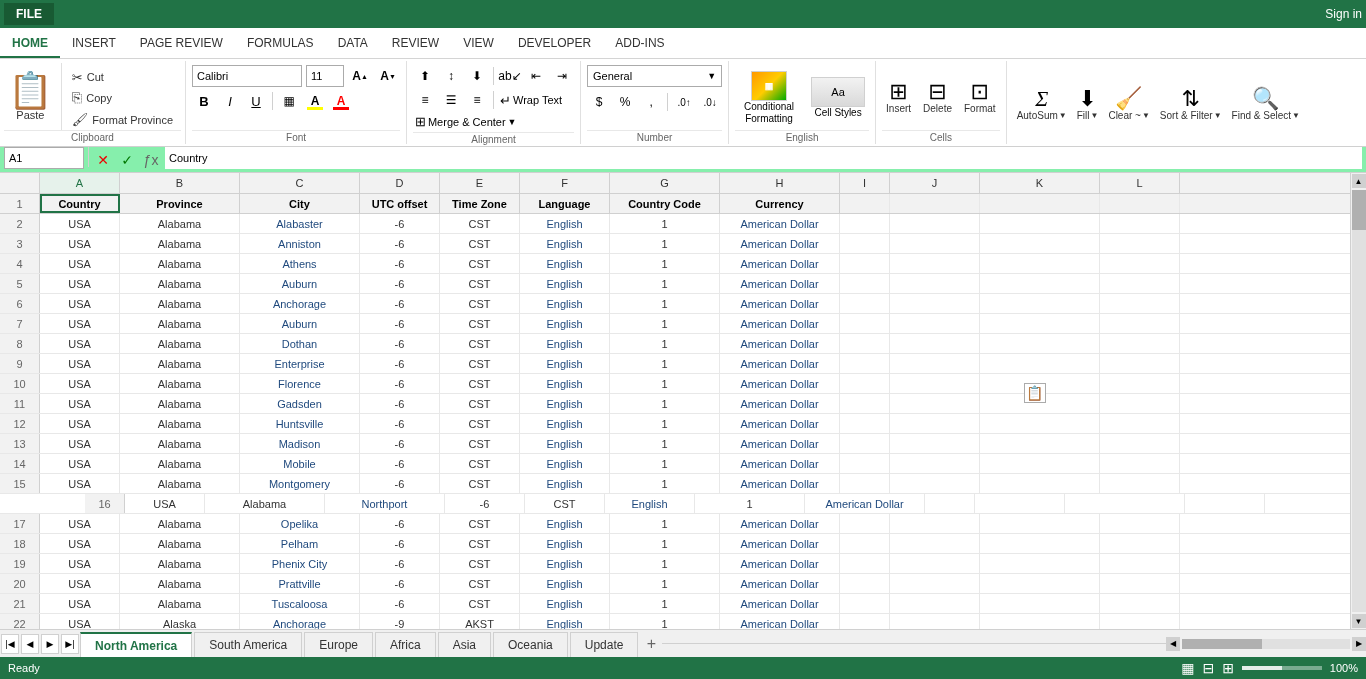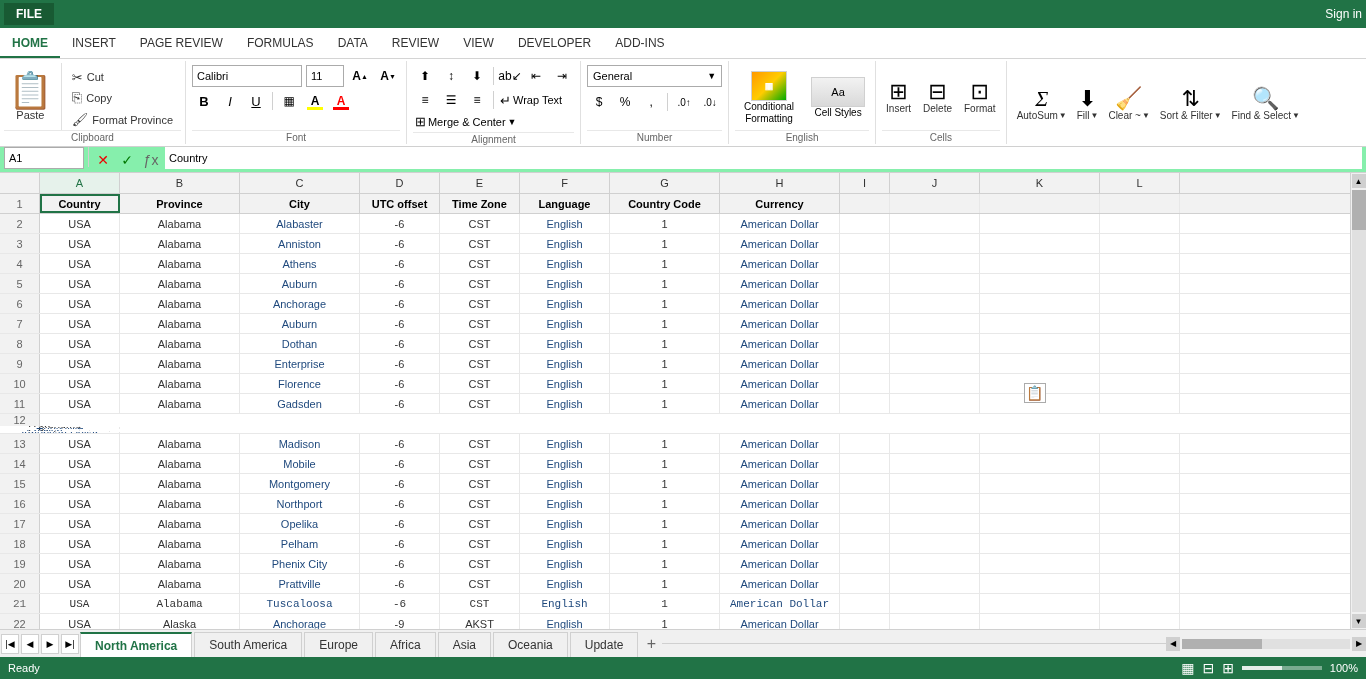--- a/index.html
+++ b/index.html
@@ -442,21 +442,21 @@
               <div class="data-cell w-d number" style="justify-content: center;">-6</div>
               <div class="data-cell w-e number" style="justify-content: center;">CST</div>
               <div class="data-cell w-f lang" style="justify-content: center;">English</div>
               <div class="data-cell w-g number" style="justify-content: center;">1</div>
               <div class="data-cell w-h currency" style="justify-content: center;">American Dollar</div>
               <div class="data-cell w-i"></div>
               <div class="data-cell w-j"></div>
               <div class="data-cell w-k"></div>
               <div class="data-cell w-l"></div>
             </div>
-            <div style="display: flex; border-bottom: 1px solid rgb(232, 232, 232); height: 20px; flex-direction: column;">
+            <div style="display: flex; border-bottom: 1px solid rgb(232, 232, 232); height: 20px;">
               <div class="row-num">12</div>
               <div class="data-cell w-a country" style="justify-content: center;">USA</div>
               <div class="data-cell w-b province" style="justify-content: center;">Alabama</div>
               <div class="data-cell w-c city" style="justify-content: center;">Huntsville</div>
               <div class="data-cell w-d number" style="justify-content: center;">-6</div>
               <div class="data-cell w-e number" style="justify-content: center;">CST</div>
               <div class="data-cell w-f lang" style="justify-content: center;">English</div>
               <div class="data-cell w-g number" style="justify-content: center;">1</div>
               <div class="data-cell w-h currency" style="justify-content: center;">American Dollar</div>
               <div class="data-cell w-i"></div>
@@ -502,21 +502,21 @@
               <div class="data-cell w-d number" style="justify-content: center;">-6</div>
               <div class="data-cell w-e number" style="justify-content: center;">CST</div>
               <div class="data-cell w-f lang" style="justify-content: center;">English</div>
               <div class="data-cell w-g number" style="justify-content: center;">1</div>
               <div class="data-cell w-h currency" style="justify-content: center;">American Dollar</div>
               <div class="data-cell w-i"></div>
               <div class="data-cell w-j"></div>
               <div class="data-cell w-k"></div>
               <div class="data-cell w-l"></div>
             </div>
-            <div style="display: flex; border-bottom: 1px solid rgb(232, 232, 232); height: 20px;">
+            <div style="display: flex; border-bottom: 1px solid rgb(232, 232, 232); height: 20px; justify-content: center;">
               <div class="row-num">16</div>
               <div class="data-cell w-a country" style="justify-content: center;">USA</div>
               <div class="data-cell w-b province" style="justify-content: center;">Alabama</div>
               <div class="data-cell w-c city" style="justify-content: center;">Northport</div>
               <div class="data-cell w-d number" style="justify-content: center;">-6</div>
               <div class="data-cell w-e number" style="justify-content: center;">CST</div>
               <div class="data-cell w-f lang" style="justify-content: center;">English</div>
               <div class="data-cell w-g number" style="justify-content: center;">1</div>
               <div class="data-cell w-h currency" style="justify-content: center;">American Dollar</div>
               <div class="data-cell w-i"></div>
@@ -577,21 +577,21 @@
               <div class="data-cell w-d number" style="justify-content: center;">-6</div>
               <div class="data-cell w-e number" style="justify-content: center;">CST</div>
               <div class="data-cell w-f lang" style="justify-content: center;">English</div>
               <div class="data-cell w-g number" style="justify-content: center;">1</div>
               <div class="data-cell w-h currency" style="justify-content: center;">American Dollar</div>
               <div class="data-cell w-i"></div>
               <div class="data-cell w-j"></div>
               <div class="data-cell w-k"></div>
               <div class="data-cell w-l"></div>
             </div>
-            <div style="display: flex; border-bottom: 1px solid rgb(232, 232, 232); height: 20px; font-family: Liberation Mono, monospace;">
+            <div style="display: flex; border-bottom: 1px solid rgb(232, 232, 232); height: 20px;">
               <div class="row-num">21</div>
               <div class="data-cell w-a country" style="justify-content: center;">USA</div>
               <div class="data-cell w-b province" style="justify-content: center;">Alabama</div>
               <div class="data-cell w-c city" style="justify-content: center;">Tuscaloosa</div>
               <div class="data-cell w-d number" style="justify-content: center;">-6</div>
               <div class="data-cell w-e number" style="justify-content: center;">CST</div>
               <div class="data-cell w-f lang" style="justify-content: center;">English</div>
               <div class="data-cell w-g number" style="justify-content: center;">1</div>
               <div class="data-cell w-h currency" style="justify-content: center;">American Dollar</div>
               <div class="data-cell w-i"></div>

